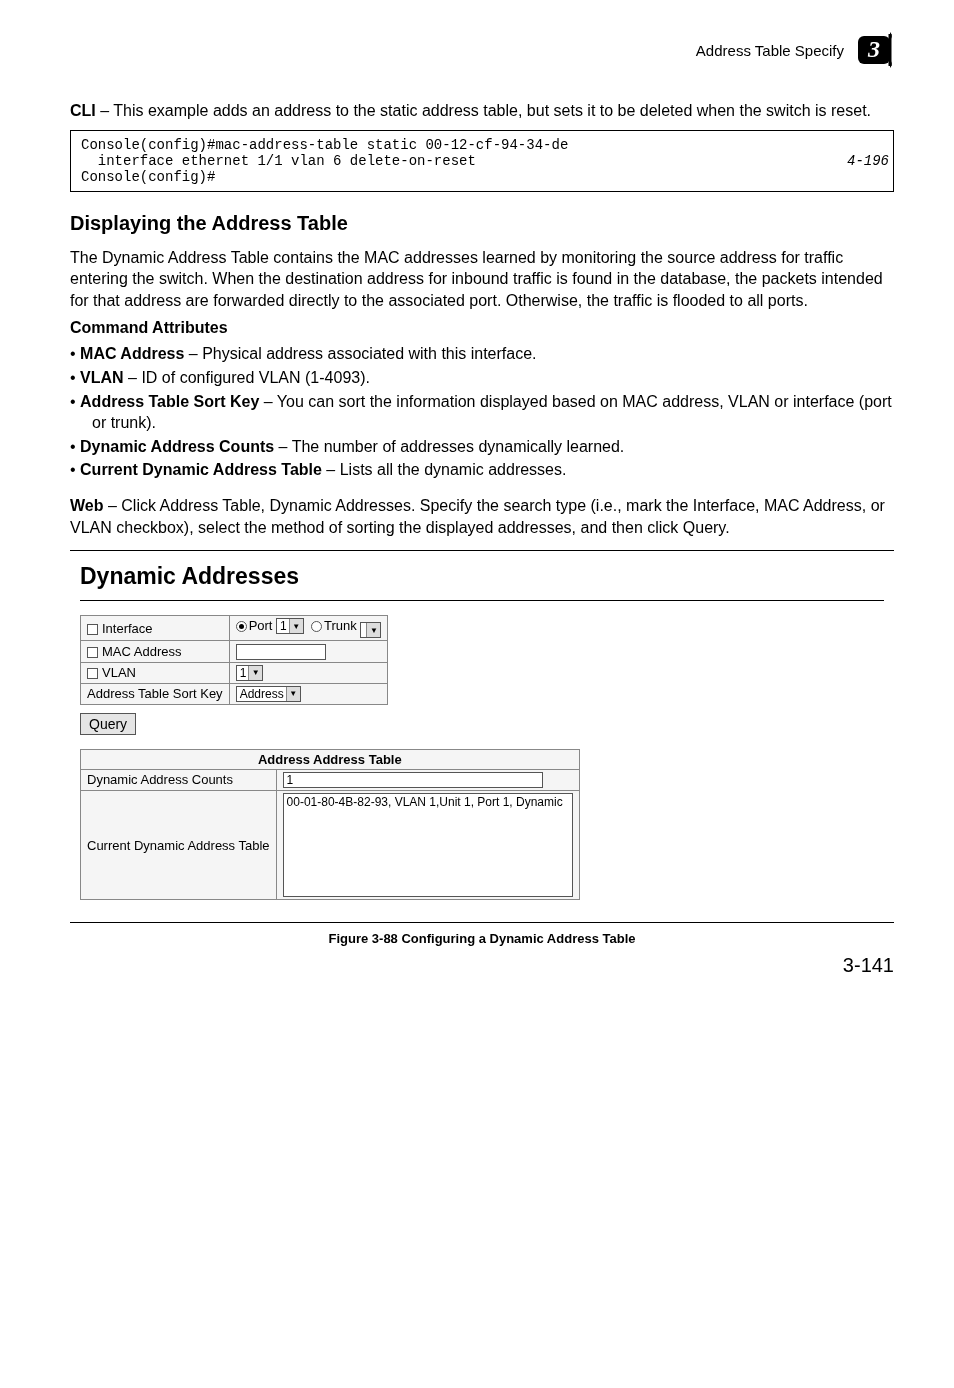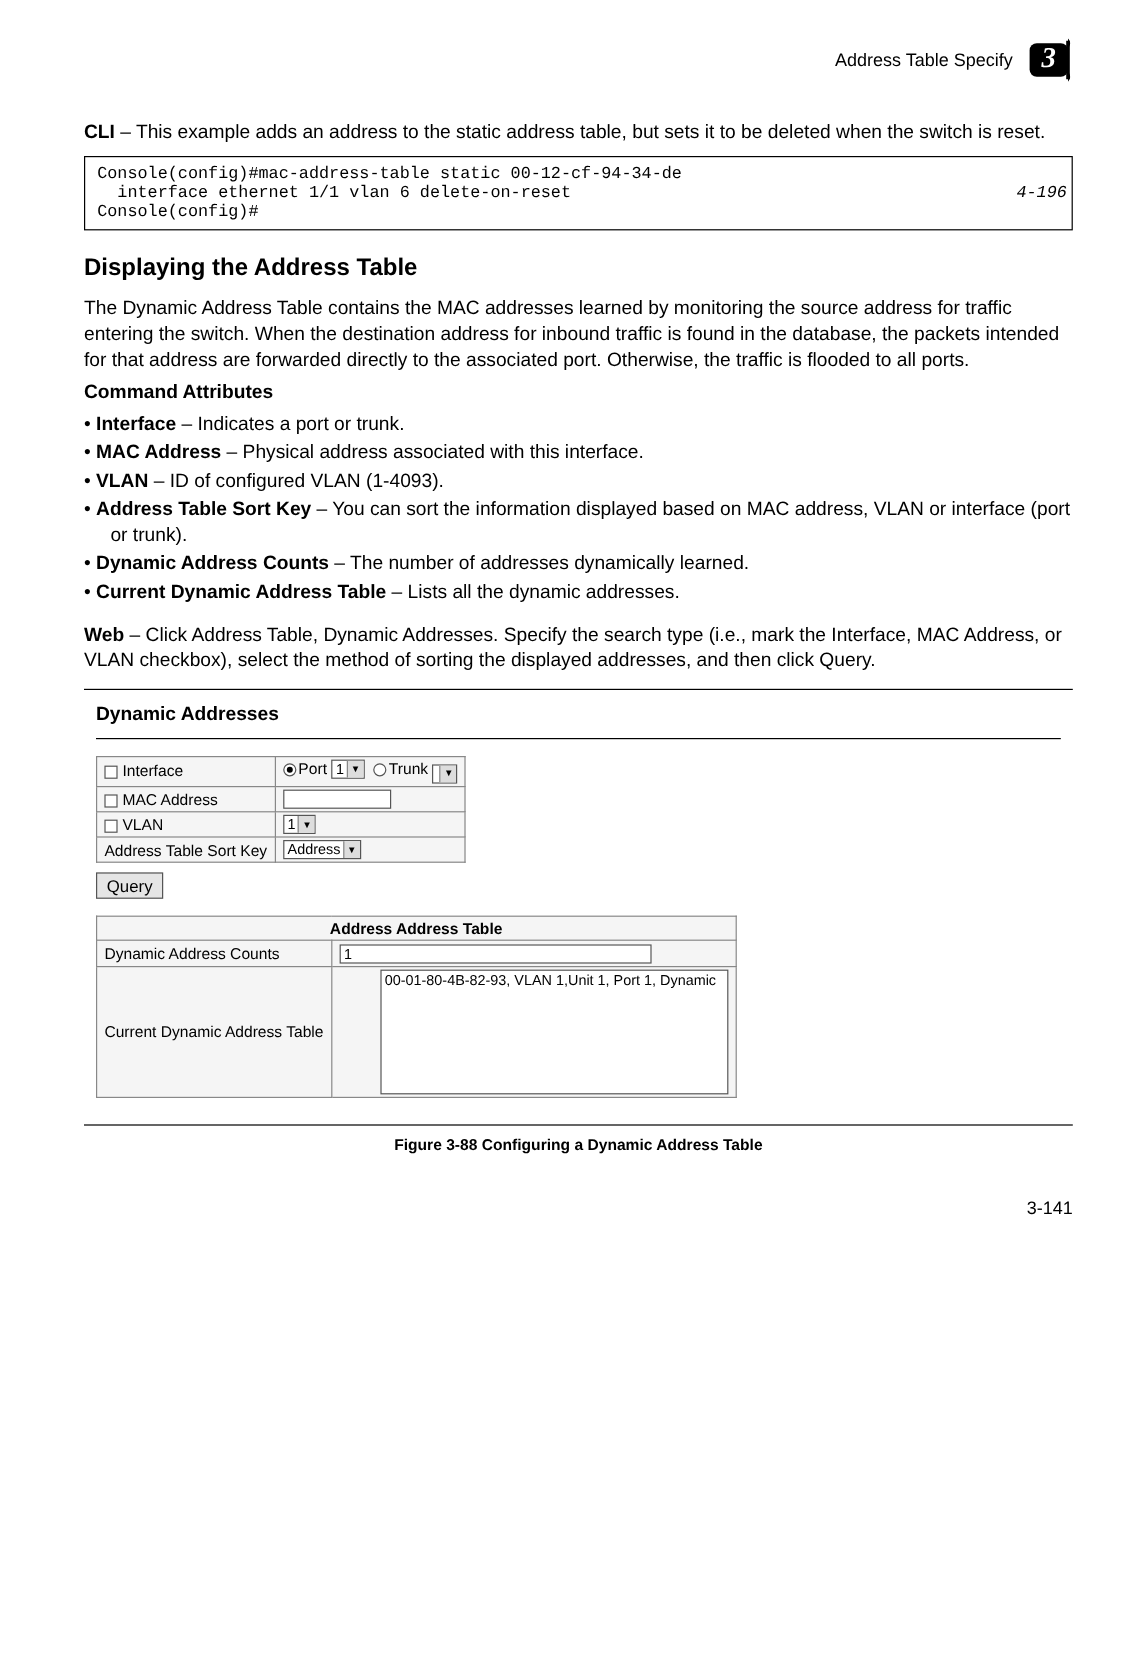--- a/index.html
+++ b/index.html
@@ -84,21 +84,21 @@
     .figure-box {
       border: 1px solid #000;
       border-left: none;
       border-right: none;
       margin: 12px 0 8px 0;
       padding: 12px 10px 22px 10px;
     }
     .fig-title {
       font-family: Arial, sans-serif;
       font-weight: bold;
-      font-size: 16px;
+      font-size: 23px;
       margin-bottom: 10px;
     }
     .fig-hr { border: none; border-top: 1px solid #000; margin-bottom: 14px; }
     table.query-table {
       border-collapse: collapse;
       font-size: 13px;
     }
     table.query-table td {
       border: 1px solid #888;
       padding: 2px 6px;
@@ -192,32 +192,31 @@
       vertical-align: middle;
     }
     .listbox {
       border: 1px solid #555;
       background: #fff;
       width: 290px;
       height: 104px;
       font-size: 12px;
       padding: 1px 3px;
       overflow: hidden;
-      margin-left: 34px;
     }
     .fig-caption {
       text-align: center;
       font-weight: bold;
       font-size: 13px;
       margin-top: 8px;
     }
     .pgnum {
       text-align: right;
-      margin-top: 38px;
-      font-size: 15px;
+      margin-top: 8px;
+      font-size: 20px;
     }
   </style>
 </head>
 <body>
 
 <div class="header">
   <span class="header-text">Address Table Specify</span>
   <span class="chapter-badge">
     <svg viewBox="0 0 40 40">
       <rect x="4" y="6" width="32" height="28" rx="6" fill="#000"></rect>
@@ -237,21 +236,20 @@
 <span>  interface ethernet 1/1 vlan 6 delete-on-reset</span>
 <span>Console(config)#</span><span class="code-ref">4-196</span></div>
 
 <h2 class="section-h">Displaying the Address Table</h2>
 
 <p class="body-para">The Dynamic Address Table contains the MAC addresses learned by monitoring the source address for traffic entering the switch. When the destination address for inbound traffic is found in the database, the packets intended for that address are forwarded directly to the associated port. Otherwise, the traffic is flooded to all ports.</p>
 
 <h4 class="subh">Command Attributes</h4>
 
 <ul class="attr-list">
-  <li><b>Interface</b><span> – Indicates a port or trunk.</span></li>
   <li><b>MAC Address</b><span> – Physical address associated with this interface.</span></li>
   <li><b>VLAN</b><span> – ID of configured VLAN (1-4093).</span></li>
   <li><b>Address Table Sort Key</b><span> – You can sort the information displayed based on MAC address, VLAN or interface (port or trunk).</span></li>
   <li><b>Dynamic Address Counts</b><span> – The number of addresses dynamically learned.</span></li>
   <li><b>Current Dynamic Address Table</b><span> – Lists all the dynamic addresses.</span></li>
 </ul>
 
 <p class="body-para">
   <b>Web</b><span> – Click Address Table, Dynamic Addresses. Specify the search type (i.e., mark the Interface, MAC Address, or VLAN checkbox), select the method of sorting the displayed addresses, and then click Query.</span>
 </p>

